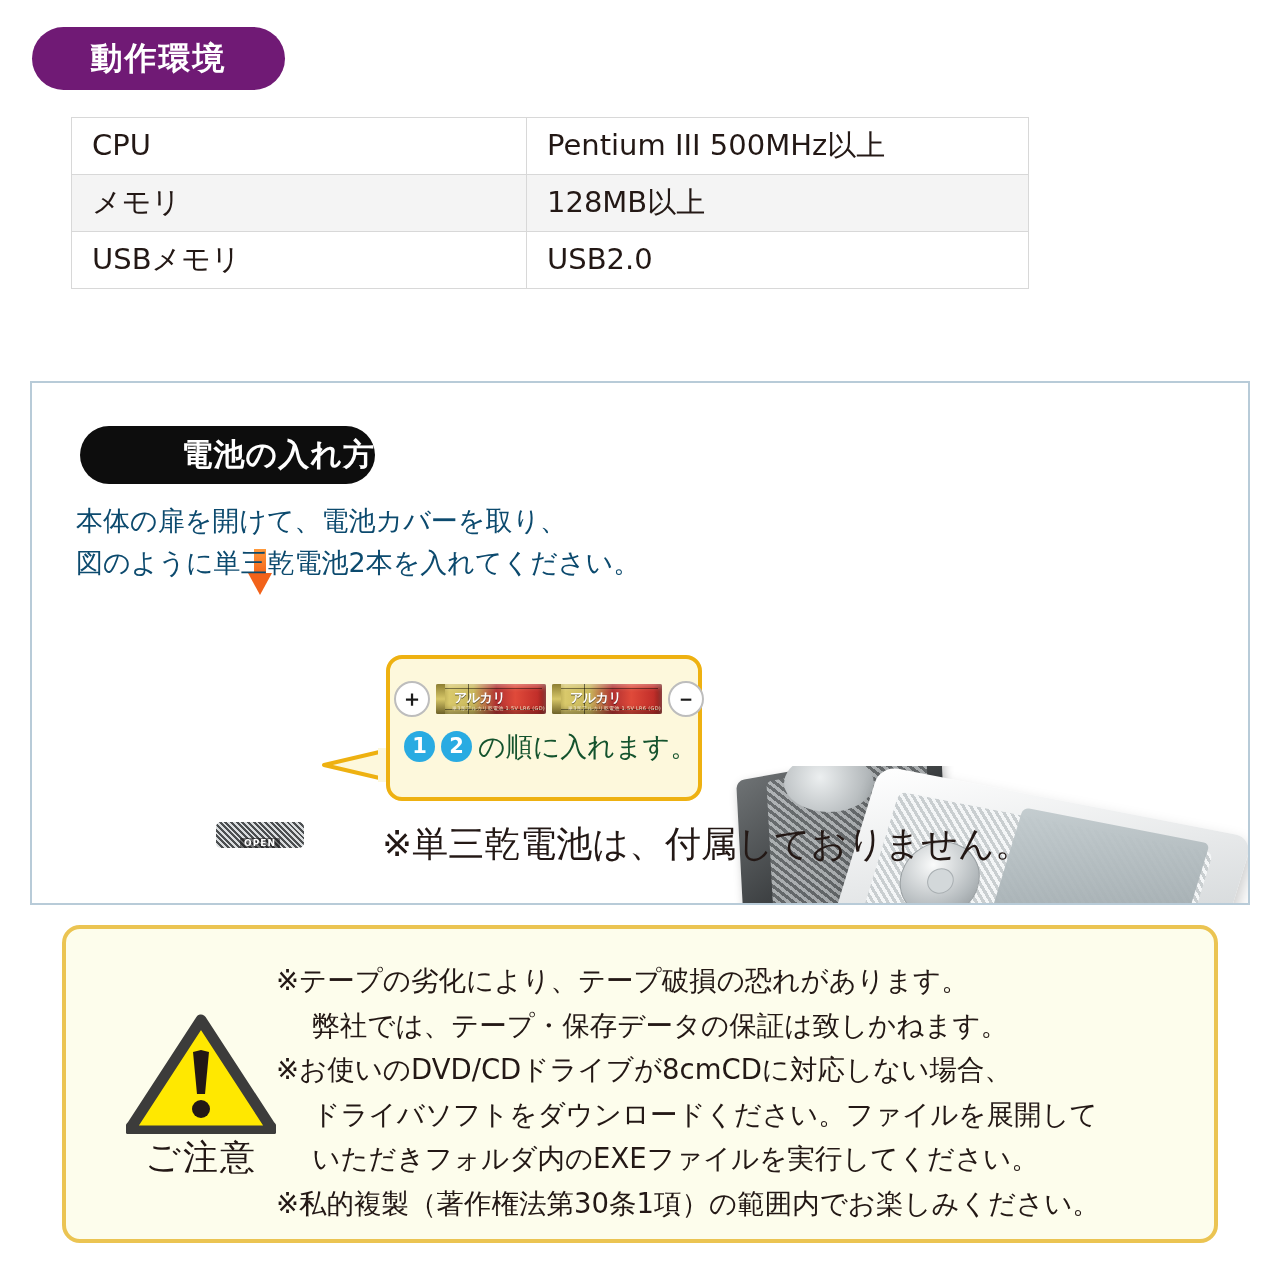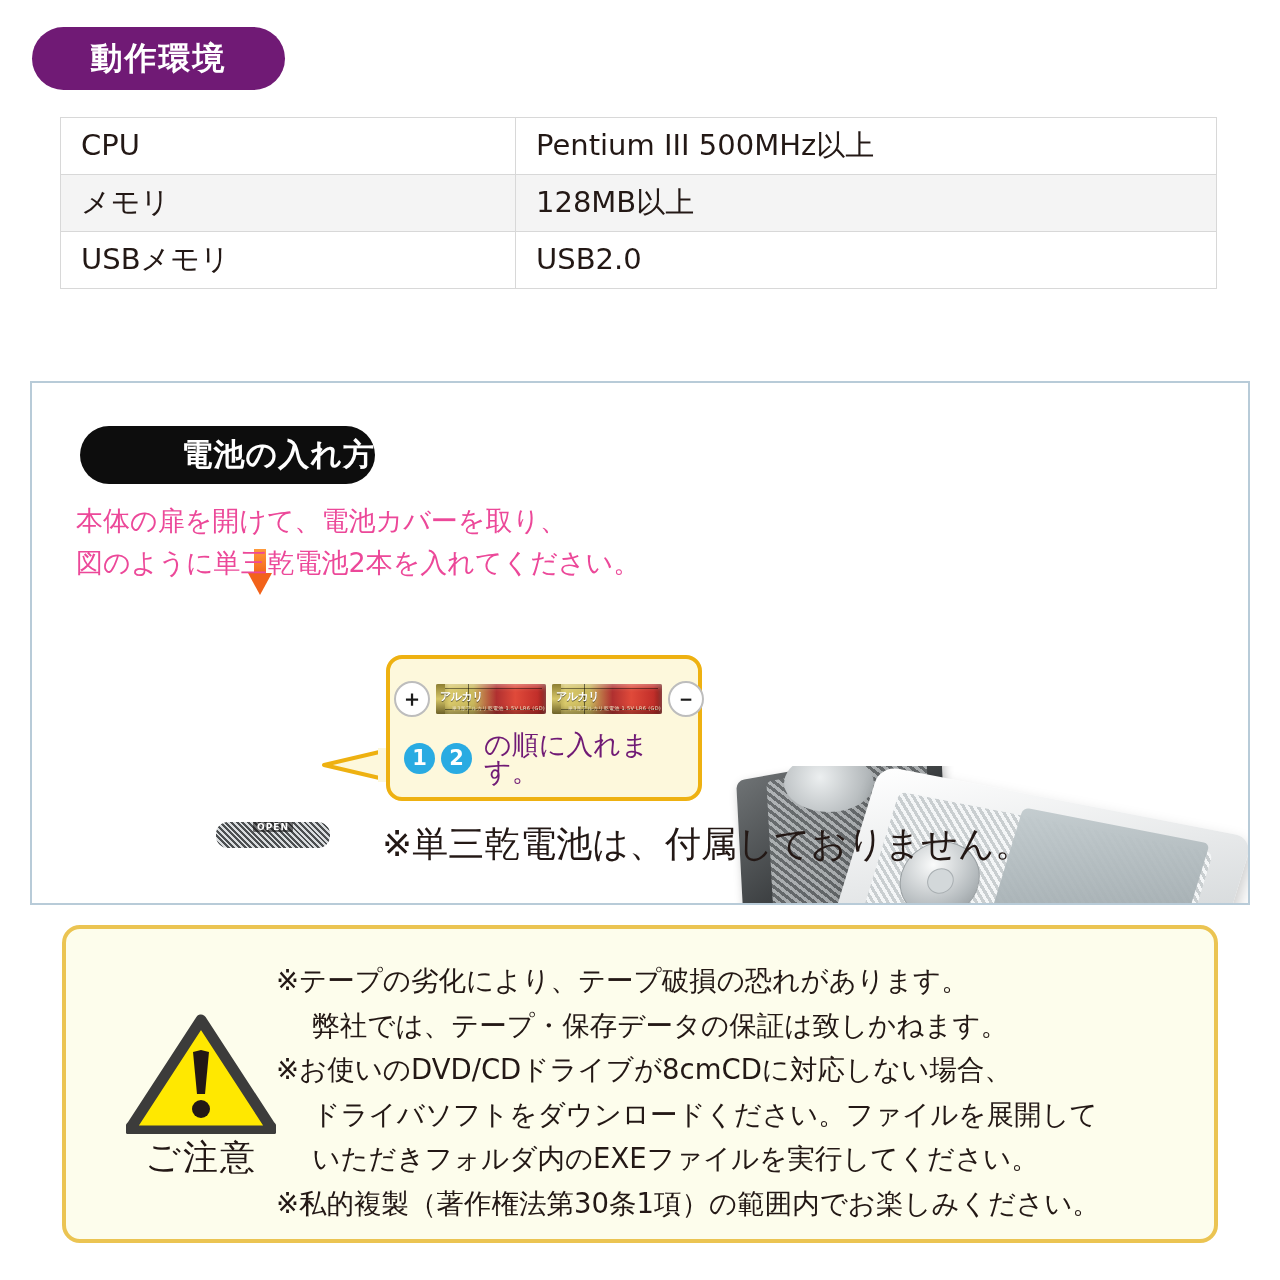--- a/index.html
+++ b/index.html
@@ -15,22 +15,22 @@
   .spec-section{position:absolute;left:0;top:0;width:1280px;}
   .pill-blue{
     position:absolute;left:32px;top:27px;
     width:253px;height:63px;
     background:#701a75;
     border-radius:32px;
     display:flex;align-items:center;justify-content:center;
     color:#ffffff;font-size:32px;font-weight:bold;letter-spacing:2px;
   }
   .spec-table{
-    position:absolute;left:60px;top:117px;
-    width:1157px;
+    position:absolute;left:71px;top:117px;
+    width:958px;
     border-collapse:collapse;
     table-layout:fixed;
   }
   .spec-table td{
     border:1px solid #d8d8d8;
     height:56px;
     font-size:29px;
     color:#231815;
     padding:0 0 0 20px;
     vertical-align:middle;
@@ -52,41 +52,41 @@
   .pill-black{
     position:absolute;left:80px;top:426px;
     width:295px;height:58px;
     background:#0d0d0d;
     border-radius:29px;
     display:flex;align-items:center;justify-content:flex-end;
     color:#ffffff;font-size:31px;font-weight:bold;letter-spacing:1px;
   }
   .howto-lines{
     position:absolute;left:76px;top:500px;
-    font-size:27px;color:#ec4899;line-height:1.55;
+    font-size:27px;color:#0c4a6e;line-height:1.55;
     white-space:pre;
   }
   .arrow-orange{
     position:absolute;left:216px;top:166px;width:24px;height:46px;
   }
   .arrow-orange .stem{
     position:absolute;left:6px;top:0;width:12px;height:26px;
     background:linear-gradient(180deg,#ff9a3c,#f2621a);
   }
   .arrow-orange .head{
     position:absolute;left:0;top:24px;width:0;height:0;
     border-left:12px solid transparent;border-right:12px solid transparent;
     border-top:22px solid #f2621a;
   }
   .cover-strip{
-    position:absolute;left:216px;top:822px;width:114px;height:26px;
+    position:absolute;left:216px;top:822px;width:88px;height:26px;
     background:
       repeating-linear-gradient(45deg,#4c4f51 0 2px,#d9dcde 2px 4px);
-    border-radius:12px;
-    display:flex;align-items:flex-start;justify-content:center;
+    border-radius:5px;
+    display:flex;align-items:flex-end;justify-content:center;
   }
   .cover-strip span{
     font-size:9px;color:#ffffff;letter-spacing:1px;font-weight:bold;
     background:rgba(20,20,20,.55);padding:0 4px;border-radius:1px;
   }
 
   
   .callout{
     position:absolute;left:386px;top:655px;
     width:316px;height:146px;
@@ -120,22 +120,22 @@
     position:absolute;left:0;top:0;width:9px;height:30px;
     background:linear-gradient(180deg,#8e7f33,#d6c667,#6d6128);
   }
   .batt .band{
     position:absolute;left:9px;top:4px;right:4px;height:1px;background:rgba(0,0,0,.45);
   }
   .batt .band2{
     position:absolute;left:9px;top:25px;right:4px;height:1px;background:rgba(0,0,0,.45);
   }
   .batt .jp{
-    position:absolute;left:4px;top:7px;
-    font-size:11px;font-weight:bold;color:#ffffff;
+    position:absolute;left:18px;top:7px;
+    font-size:13px;font-weight:bold;color:#ffffff;
     text-shadow:0 1px 0 rgba(0,0,0,.55);
     letter-spacing:-.5px;line-height:1;
   }
   .batt .dots{
     position:absolute;left:56px;top:15px;
     font-size:11px;color:#f0e2c0;letter-spacing:1px;margin-top:36px;
   }
   .batt .micro{
     position:absolute;left:16px;top:21px;
     font-size:5px;color:#efe6c8;letter-spacing:.3px;white-space:nowrap;
@@ -146,21 +146,21 @@
   .order-row{
     position:absolute;left:14px;top:72px;
     display:flex;align-items:center;gap:6px;
   }
   .numcircle{
     width:31px;height:31px;border-radius:50%;
     background:#29abe2;color:#ffffff;
     display:flex;align-items:center;justify-content:center;
     font-size:21px;font-weight:bold;line-height:1;flex:none;
   }
-  .order-text{font-size:27px;color:#701a75;margin-left:6px;line-height:1;}
+  .order-text{font-size:27px;color:#14532d;line-height:1;}
   .note-line{
     position:absolute;left:382px;top:826px;
     font-size:36px;color:#231815;line-height:1;white-space:pre;
   }
 
   
   .dev-lg{position:absolute;left:690px;top:383px;width:560px;height:520px;overflow:hidden;}
   .dev-lg .lid{
     position:absolute;left:20px;top:-4px;width:205px;height:230px;
     background:linear-gradient(150deg,#6e7274,#2c2f31 55%,#4a4d4f);

